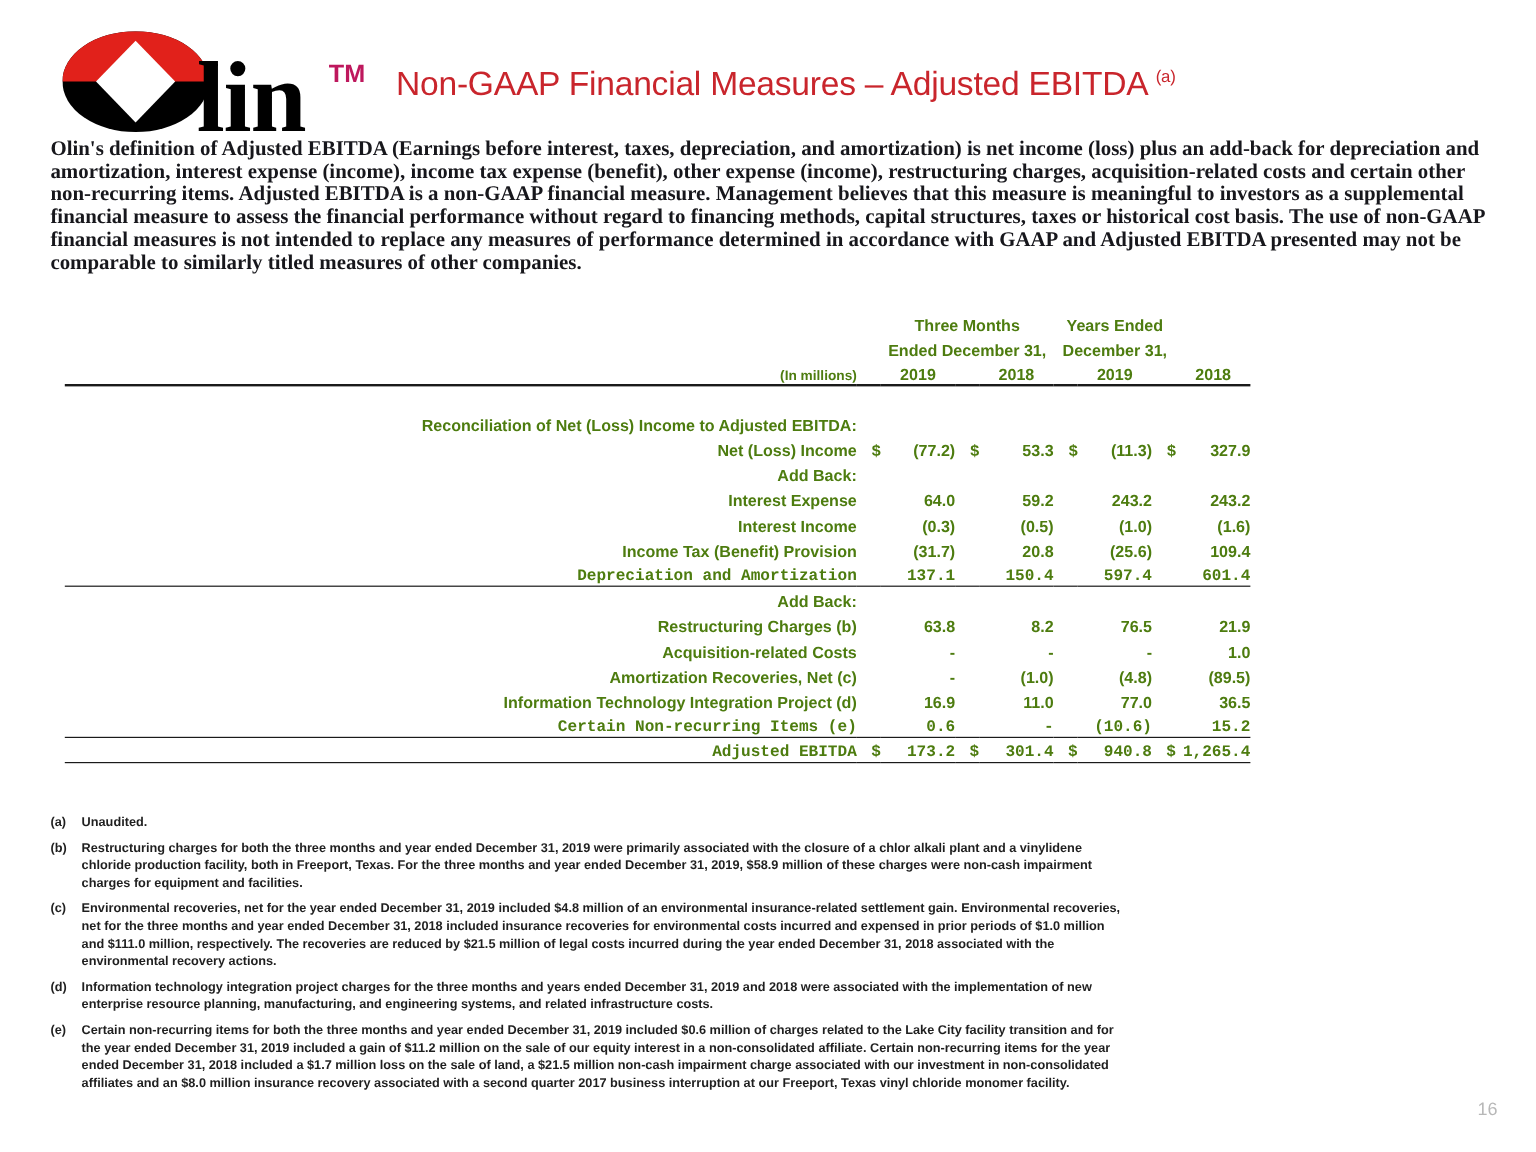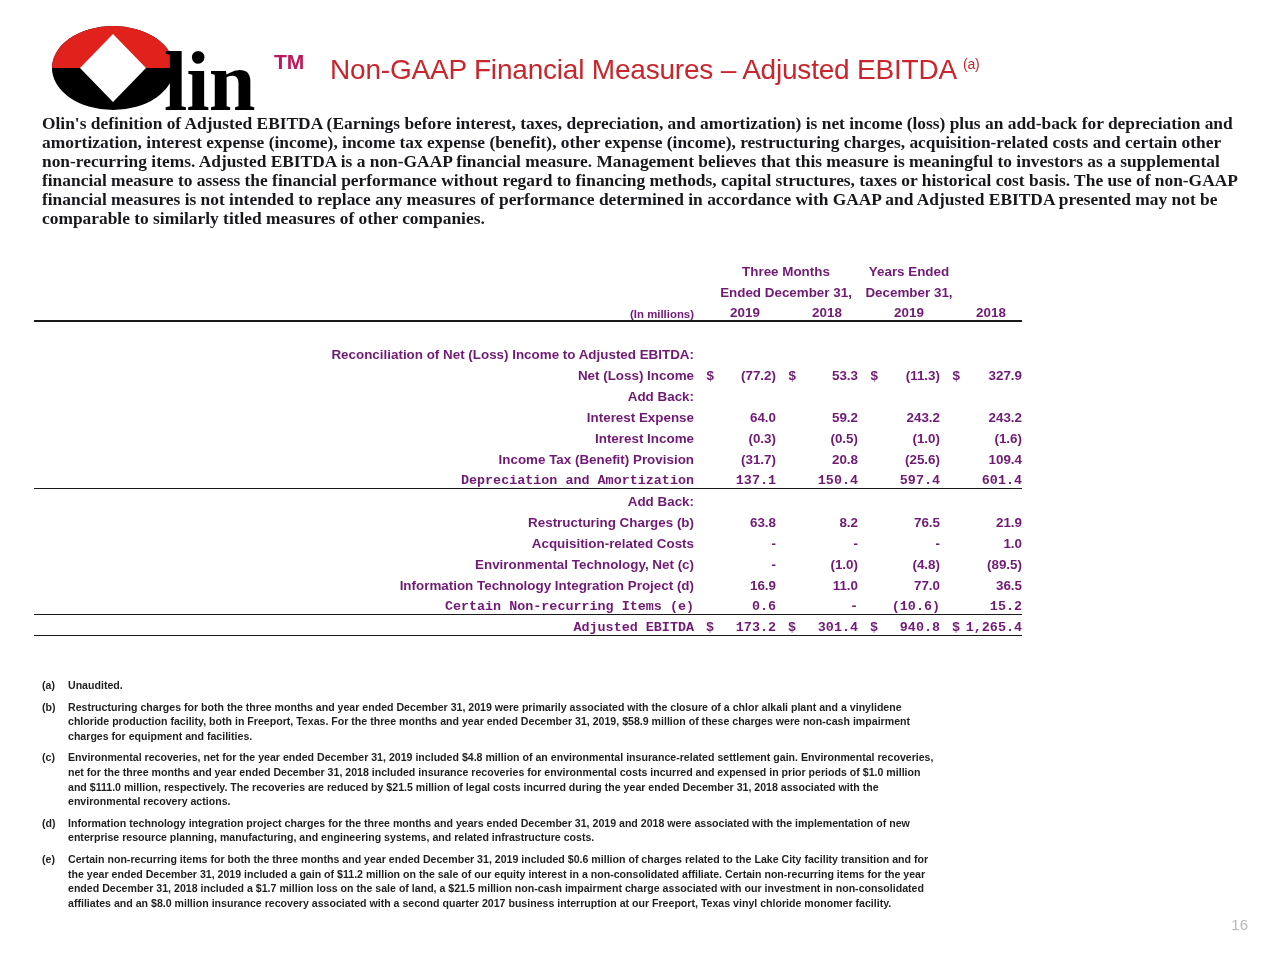--- a/index.html
+++ b/index.html
@@ -79,27 +79,27 @@
     font-weight: bold;
     font-size: 17.4px;
     line-height: 19px;
     color: #17171c;
     text-align: left;
   }
 
   
   .fin-table {
     position: absolute;
-    left: 34px;
+    left: 54px;
     top: 258px;
     width: 988px;
     border-collapse: collapse;
     font-size: 13.4px;
     font-weight: bold;
-    color: #701a75;
+    color: #4d7c0f;
   }
   .fin-table td {
     padding: 0;
     white-space: nowrap;
     vertical-align: bottom;
   }
   .lbl        { text-align: right; }
   .cur        { width: 20px;  text-align: right; padding-right: 3px; font-weight: bold; }
   .num        { width: 62px;  text-align: right; }
   .hdr-center { text-align: center; font-size: 13.4px; }
@@ -316,21 +316,21 @@
       <td class="num">-</td>
       <td class="cur"></td>
       <td class="num">-</td>
       <td class="cur"></td>
       <td class="num">-</td>
       <td class="cur"></td>
       <td class="num">1.0</td>
     </tr>
 
     <tr class="row-b">
-      <td class="lbl indent2">Environmental Technology, Net (c)</td>
+      <td class="lbl indent2">Amortization Recoveries, Net (c)</td>
       <td class="cur"></td>
       <td class="num">-</td>
       <td class="cur"></td>
       <td class="num">(1.0)</td>
       <td class="cur"></td>
       <td class="num">(4.8)</td>
       <td class="cur"></td>
       <td class="num">(89.5)</td>
     </tr>
 

